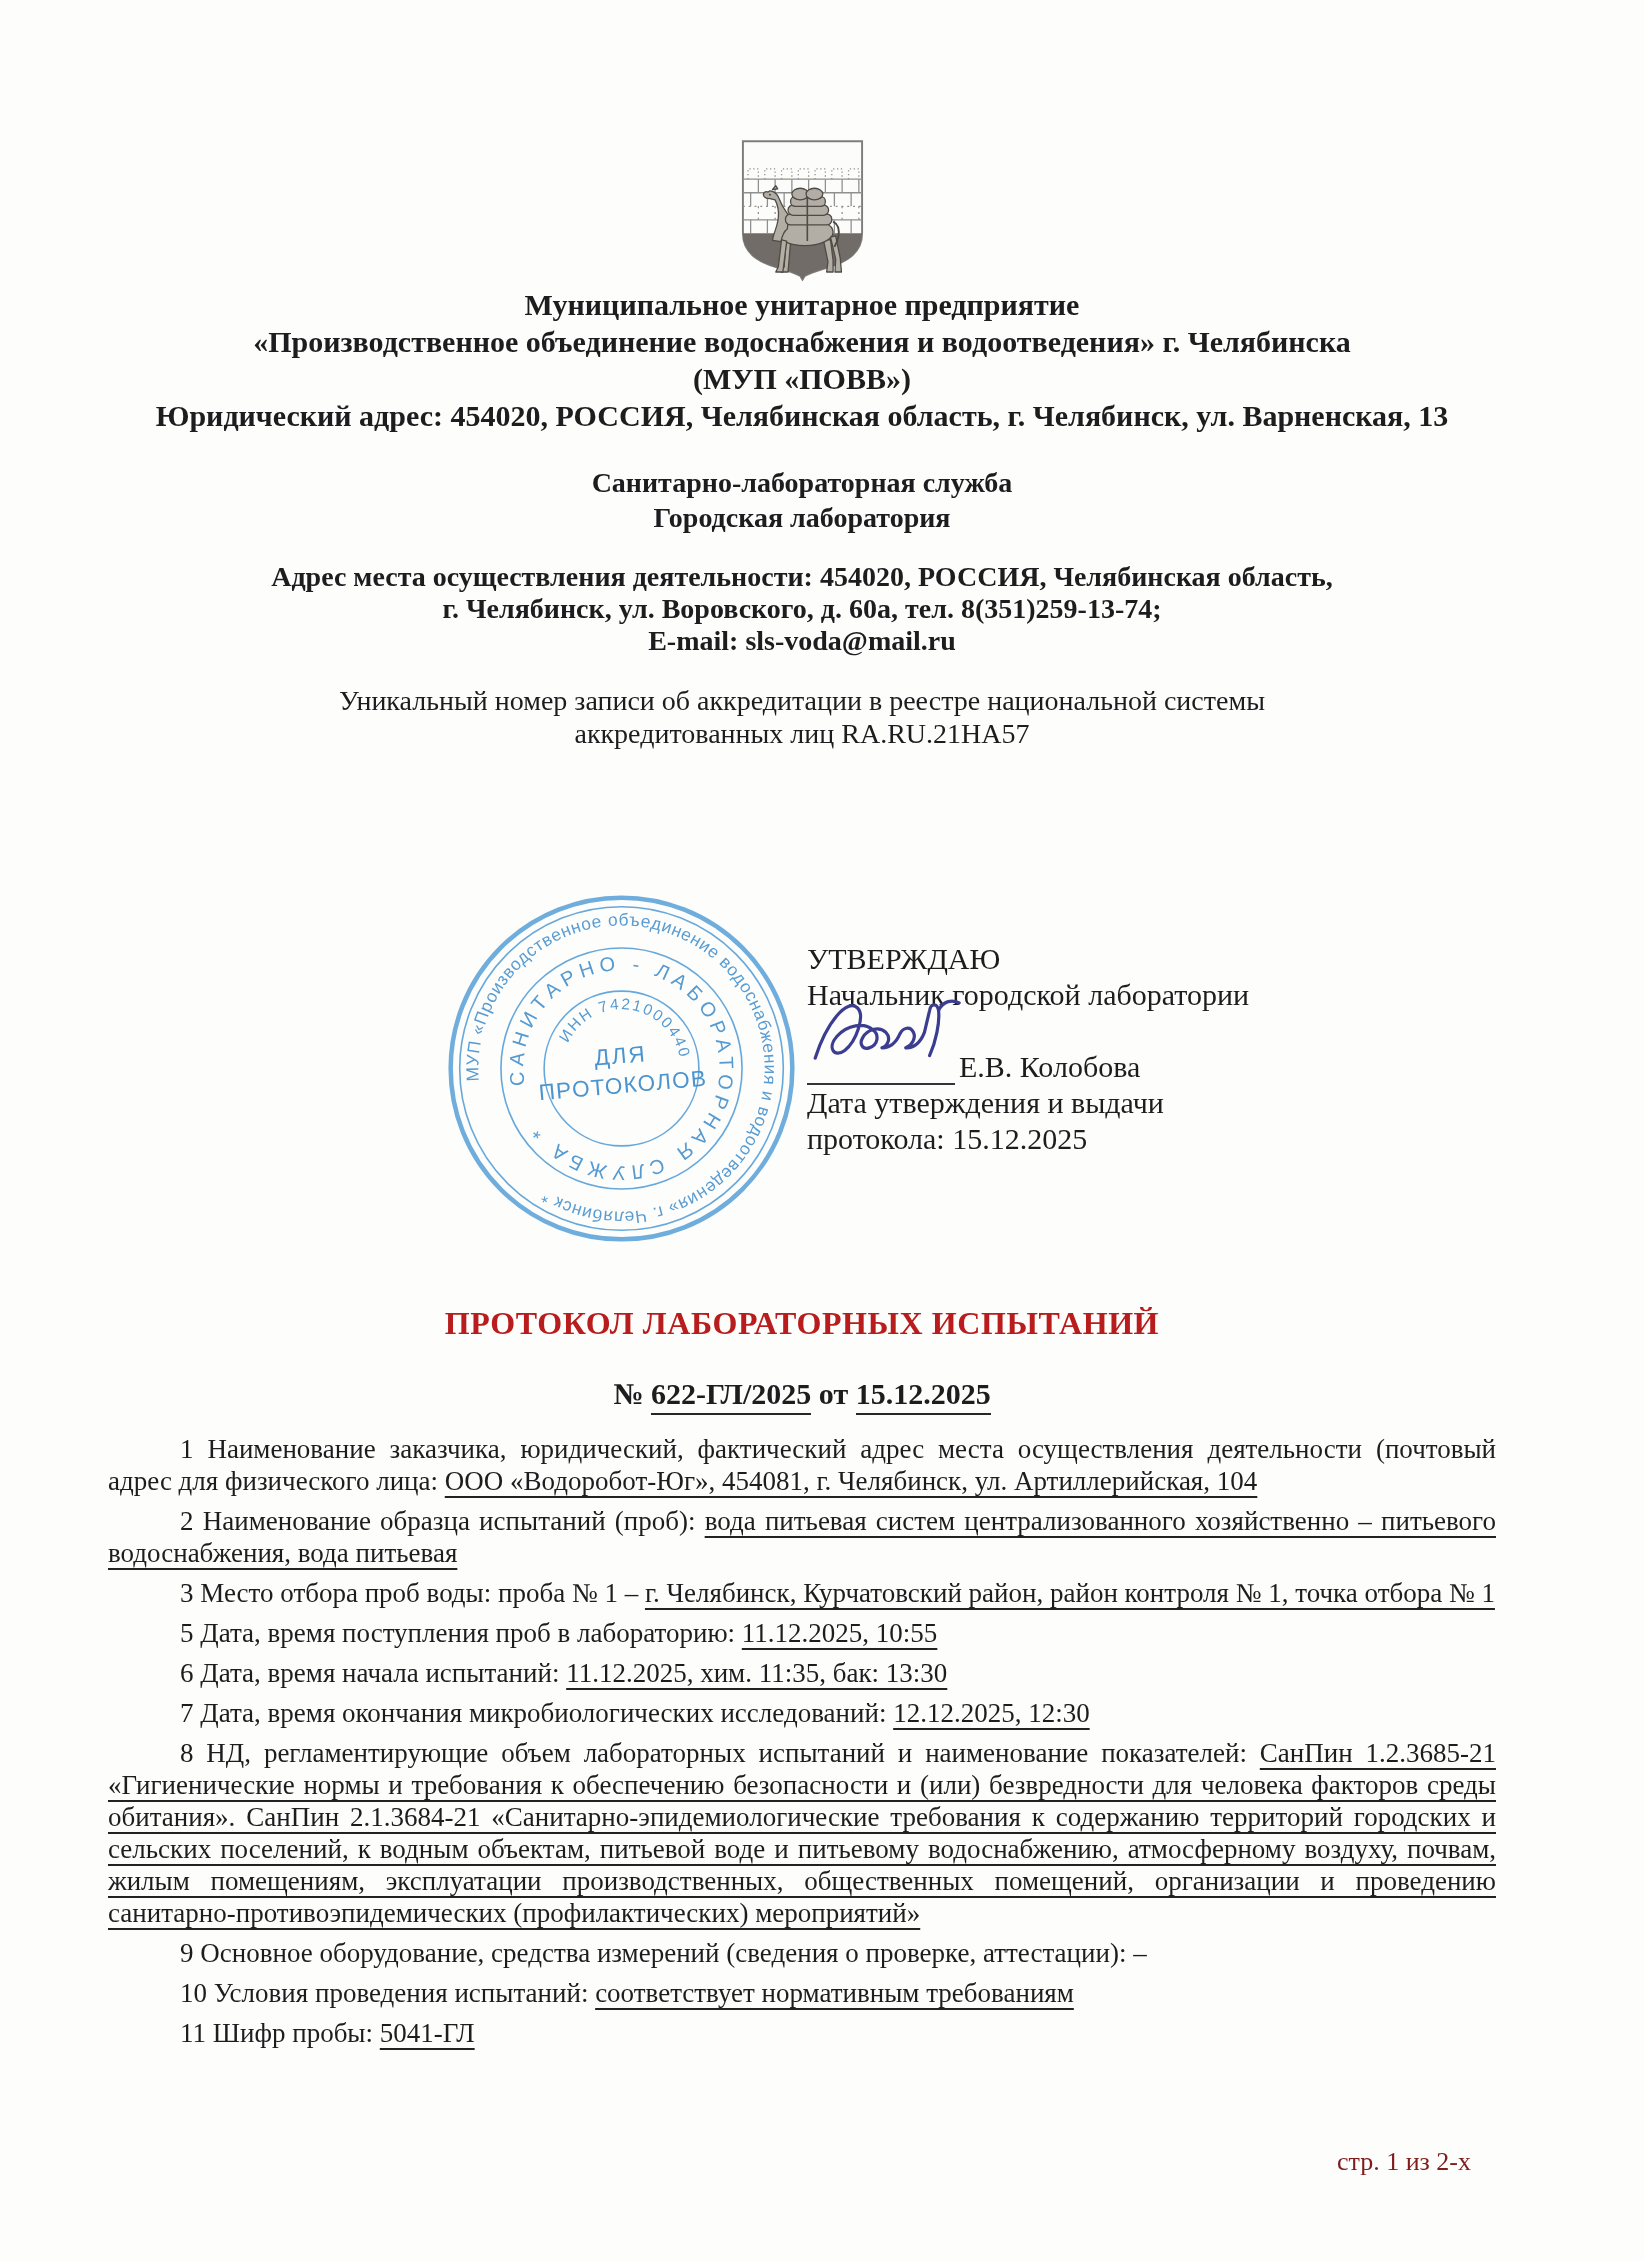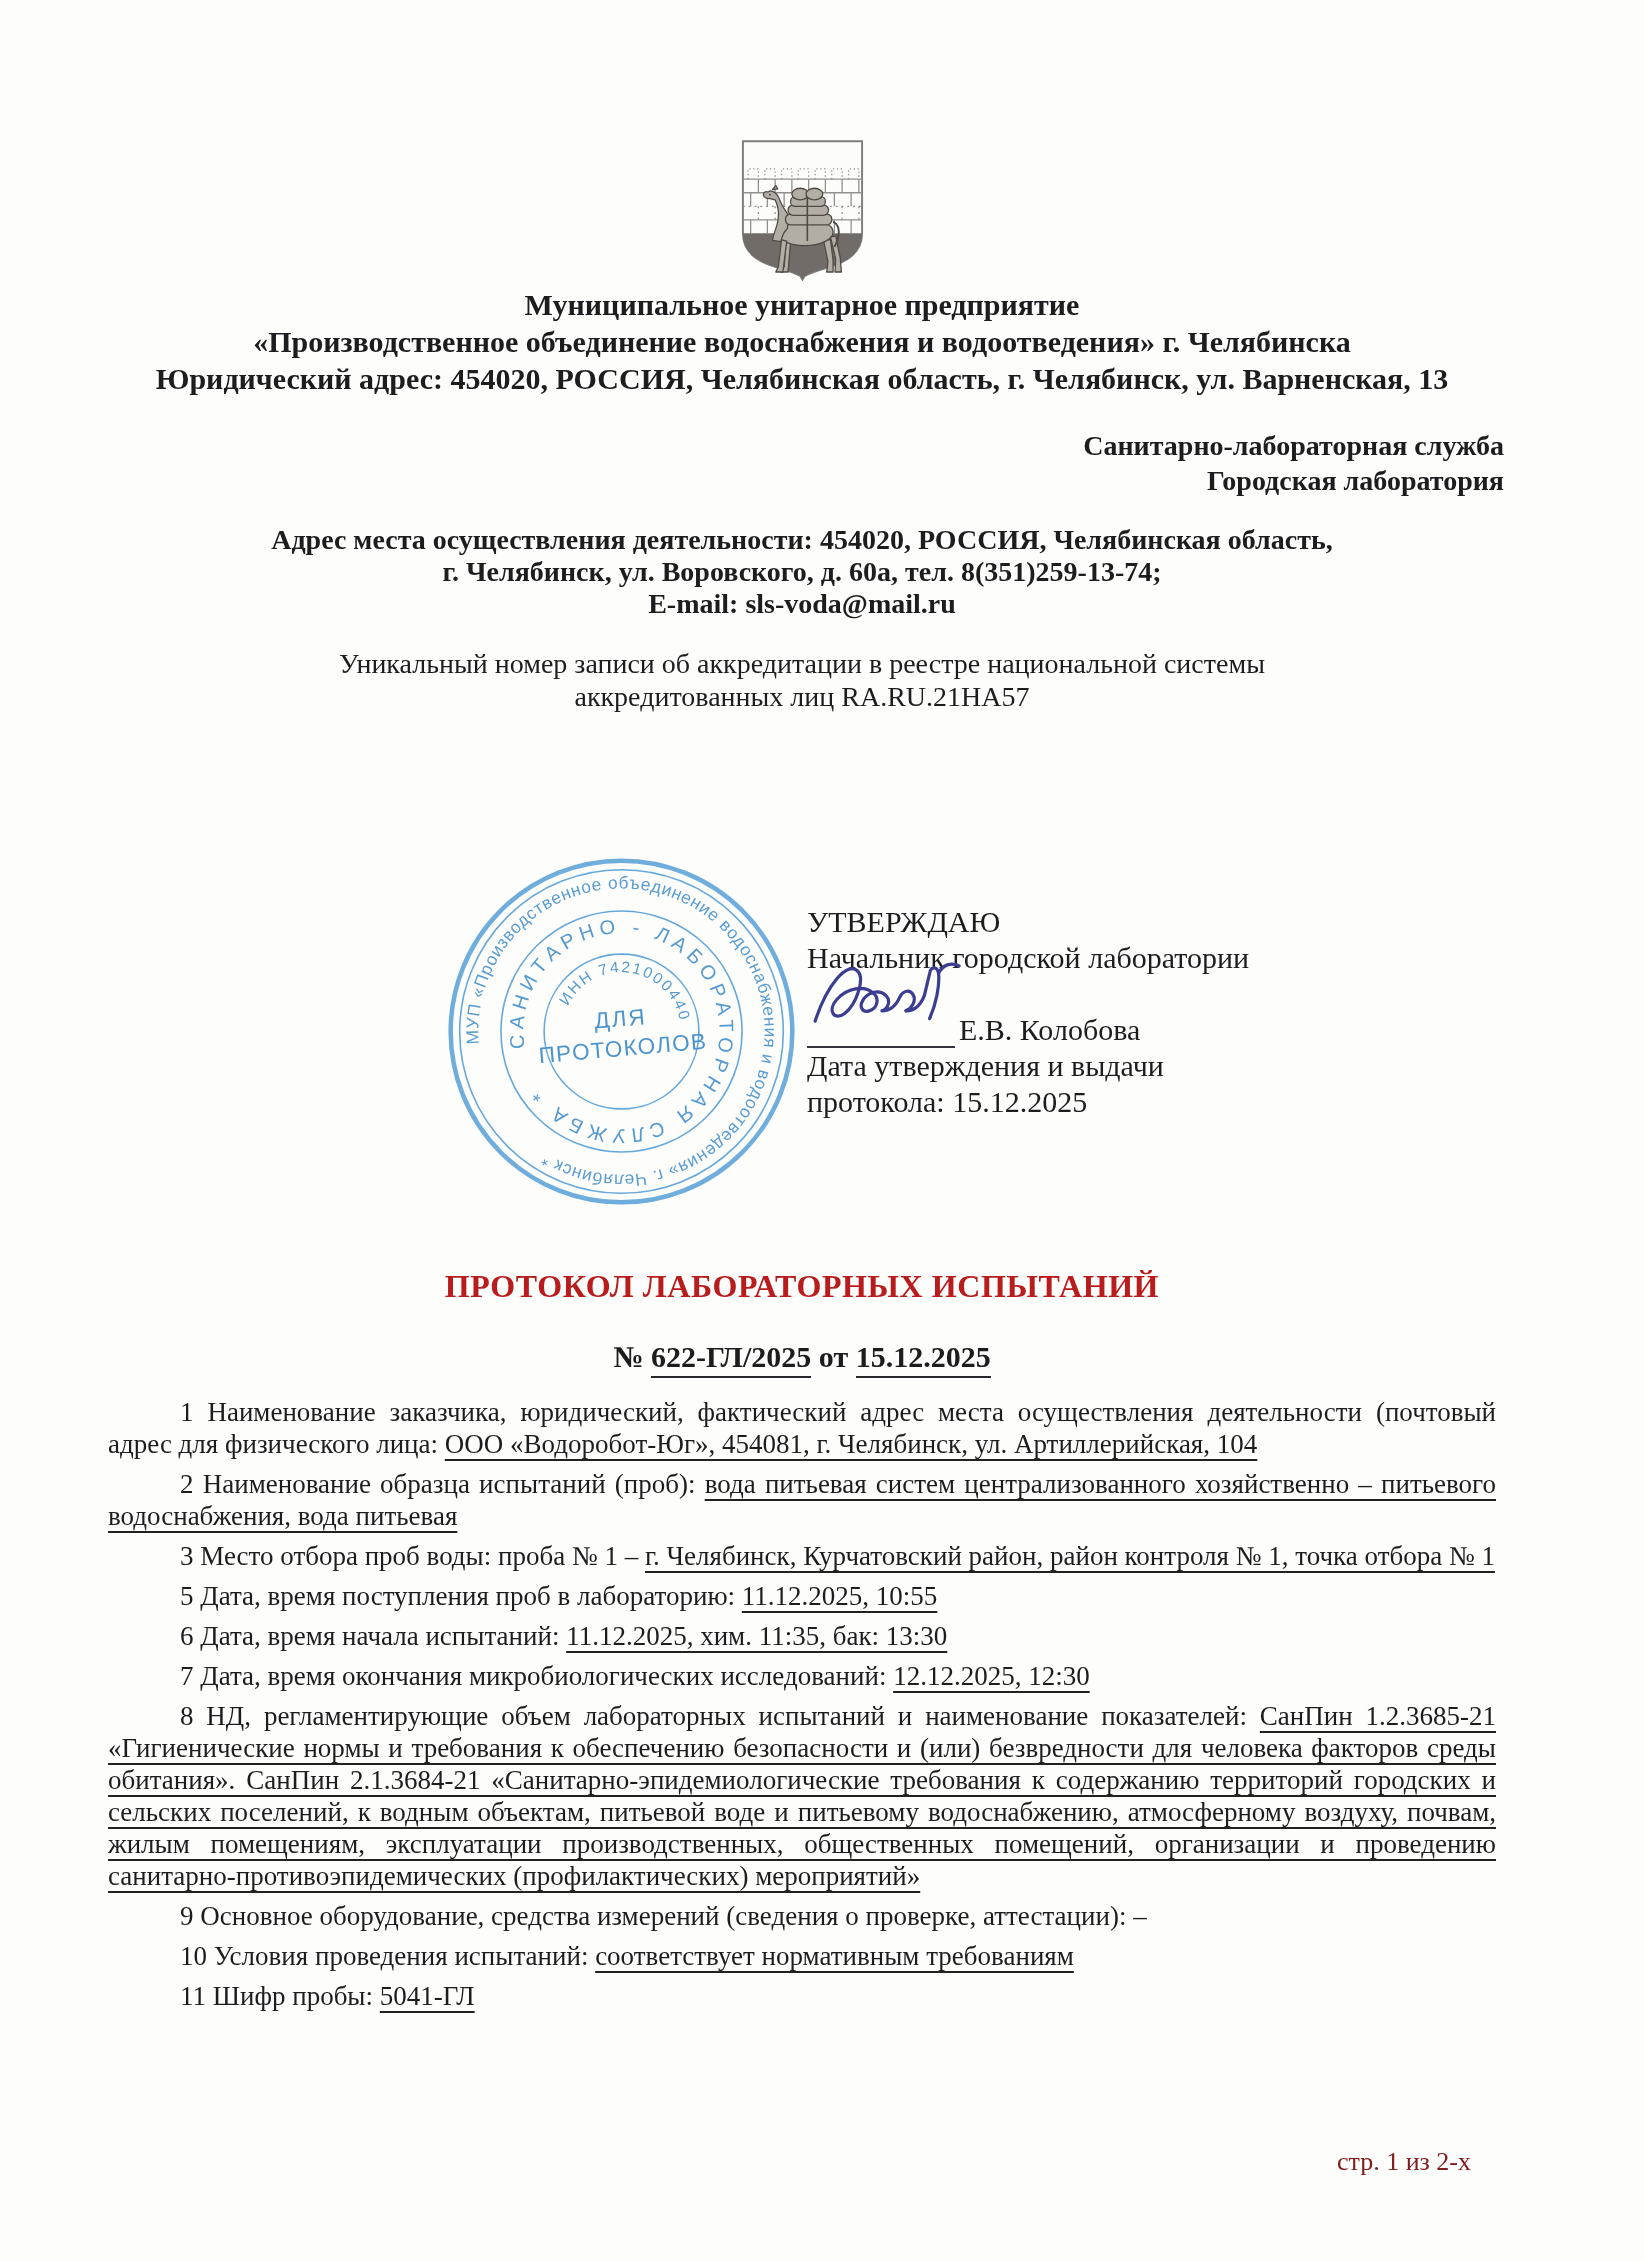--- a/index.html
+++ b/index.html
@@ -8,21 +8,21 @@
     width:1644px;height:2261px;
     background:#fdfdfc;
     font-family:"Liberation Serif","DejaVu Serif",serif;
     color:#1d1d1f;
     box-sizing:border-box;
     padding:0 140px 0 100px;
     overflow:hidden;
   }
   .emblem{display:block;margin:138px auto 0;width:127px;height:143px;}
   .org-header{margin-top:5.2px;font-weight:bold;font-size:30px;line-height:37px;text-align:center;}
-  .service{margin-top:31px;font-weight:bold;font-size:28px;line-height:35px;text-align:right;}
+  .service{margin-top:31px;font-weight:bold;font-size:28px;line-height:35px;text-align:center;}
   .activity{margin-top:26px;font-weight:bold;font-size:28px;line-height:32px;text-align:center;}
   .accred{margin-top:27px;font-size:28px;line-height:33px;text-align:center;}
   .sig-zone{position:relative;height:553px;}
   .stamp{position:absolute;left:341px;top:138px;width:361px;height:361px;opacity:.93;}
   .approval{position:absolute;left:707px;top:191px;font-size:30px;line-height:36px;}
   .sig-row{display:flex;align-items:flex-end;gap:4px;height:72px;position:relative;}
   .sig-line{display:inline-block;width:148px;align-self:stretch;border-bottom:2.6px solid #34343c;}
   .signature-svg{position:absolute;left:-6.4px;bottom:6.4px;width:162px;height:97px;overflow:visible;}
   .doc-title{font-size:32px;font-weight:bold;text-align:center;line-height:40px;letter-spacing:0.6px;color:#b91c1c;}
   .doc-subtitle{margin-top:33px;font-size:30px;text-align:center;line-height:36px;font-weight:bold;}
@@ -75,20 +75,21 @@
       <ellipse cx="117" cy="87" rx="13" ry="9"></ellipse>
       <line x1="106" y1="92" x2="106" y2="160" stroke-width="2.5"></line>
       <path d="M146,130 C154,134 156,144 154,154 C153,160 150,165 148,169" fill="none" stroke-width="3"></path>
       <circle cx="48" cy="88" r="1.6" fill="#4f4a44" stroke="none"></circle>
     </g>
   </svg>
 
   <div class="org-header">
     <div>Муниципальное унитарное предприятие</div>
     <div>«Производственное объединение водоснабжения и водоотведения» г. Челябинска</div>
+    <div>(МУП «ПОВВ»)</div>
     <div>Юридический адрес: 454020, РОССИЯ, Челябинская область, г. Челябинск, ул. Варненская, 13</div>
   </div>
 
   <div class="service">
     <div>Санитарно-лабораторная служба</div>
     <div>Городская лаборатория</div>
   </div>
 
   <div class="activity">
     <div>Адрес места осуществления деятельности: 454020, РОССИЯ, Челябинская область,</div>

